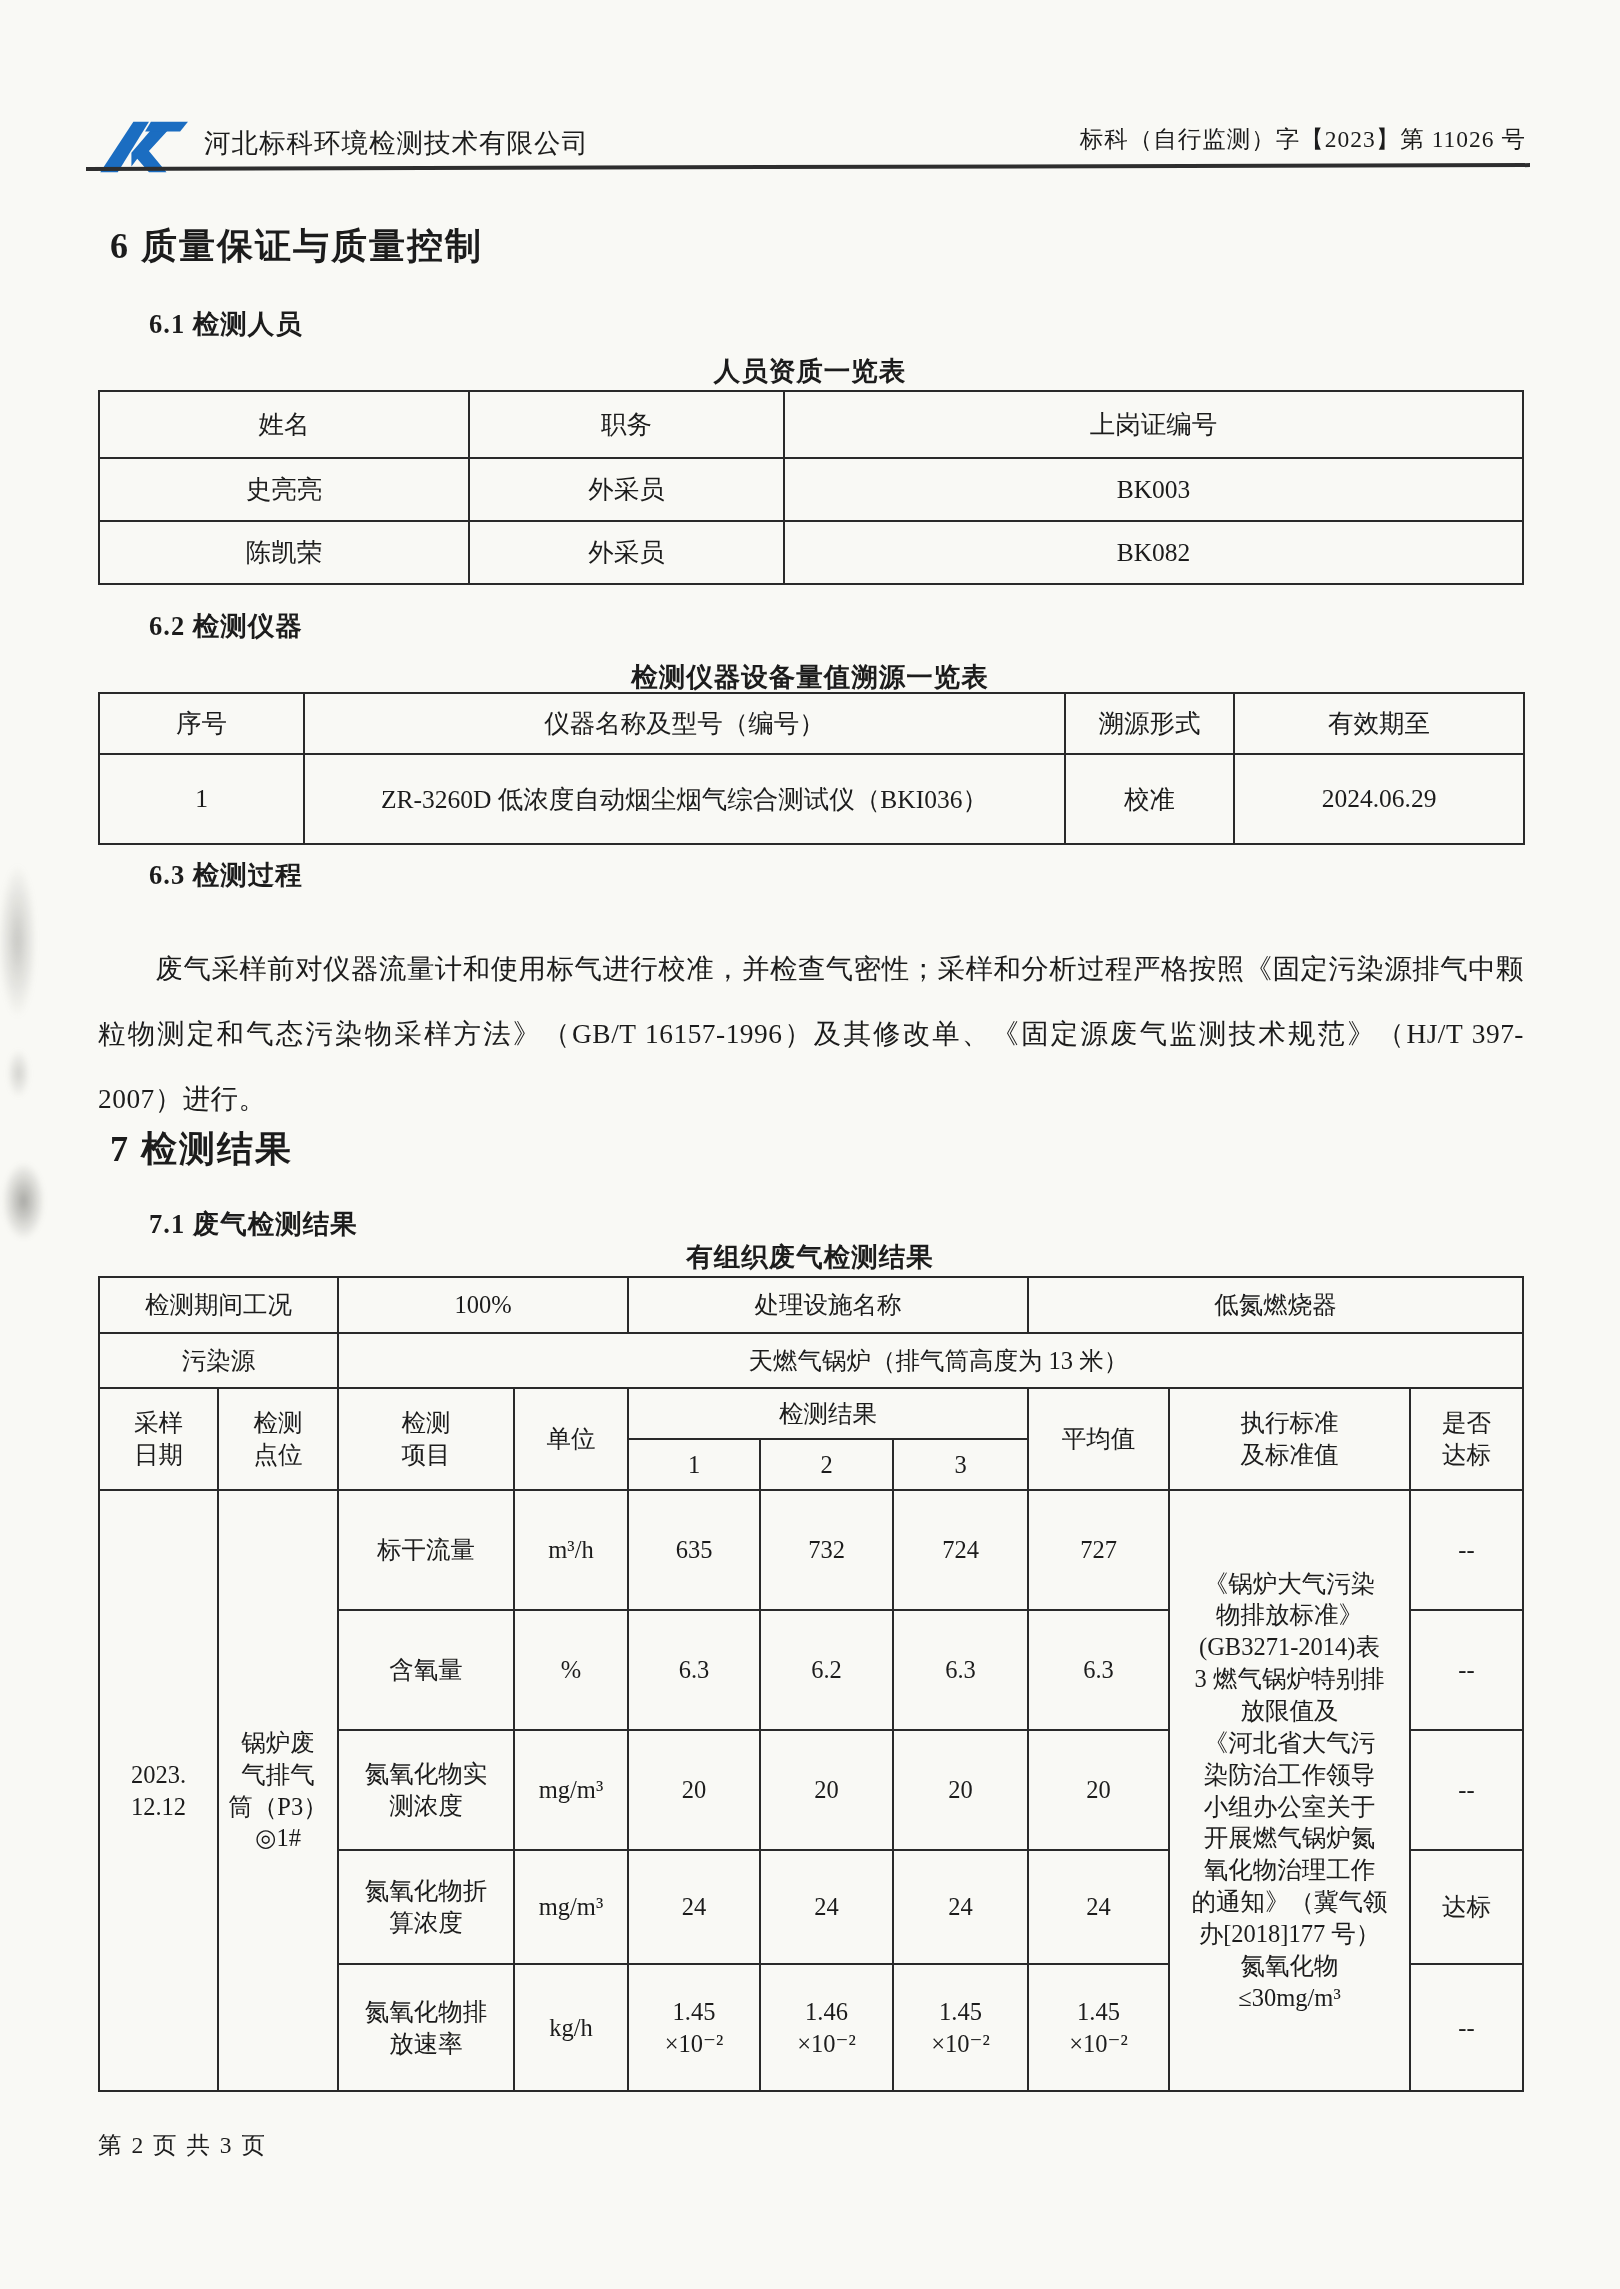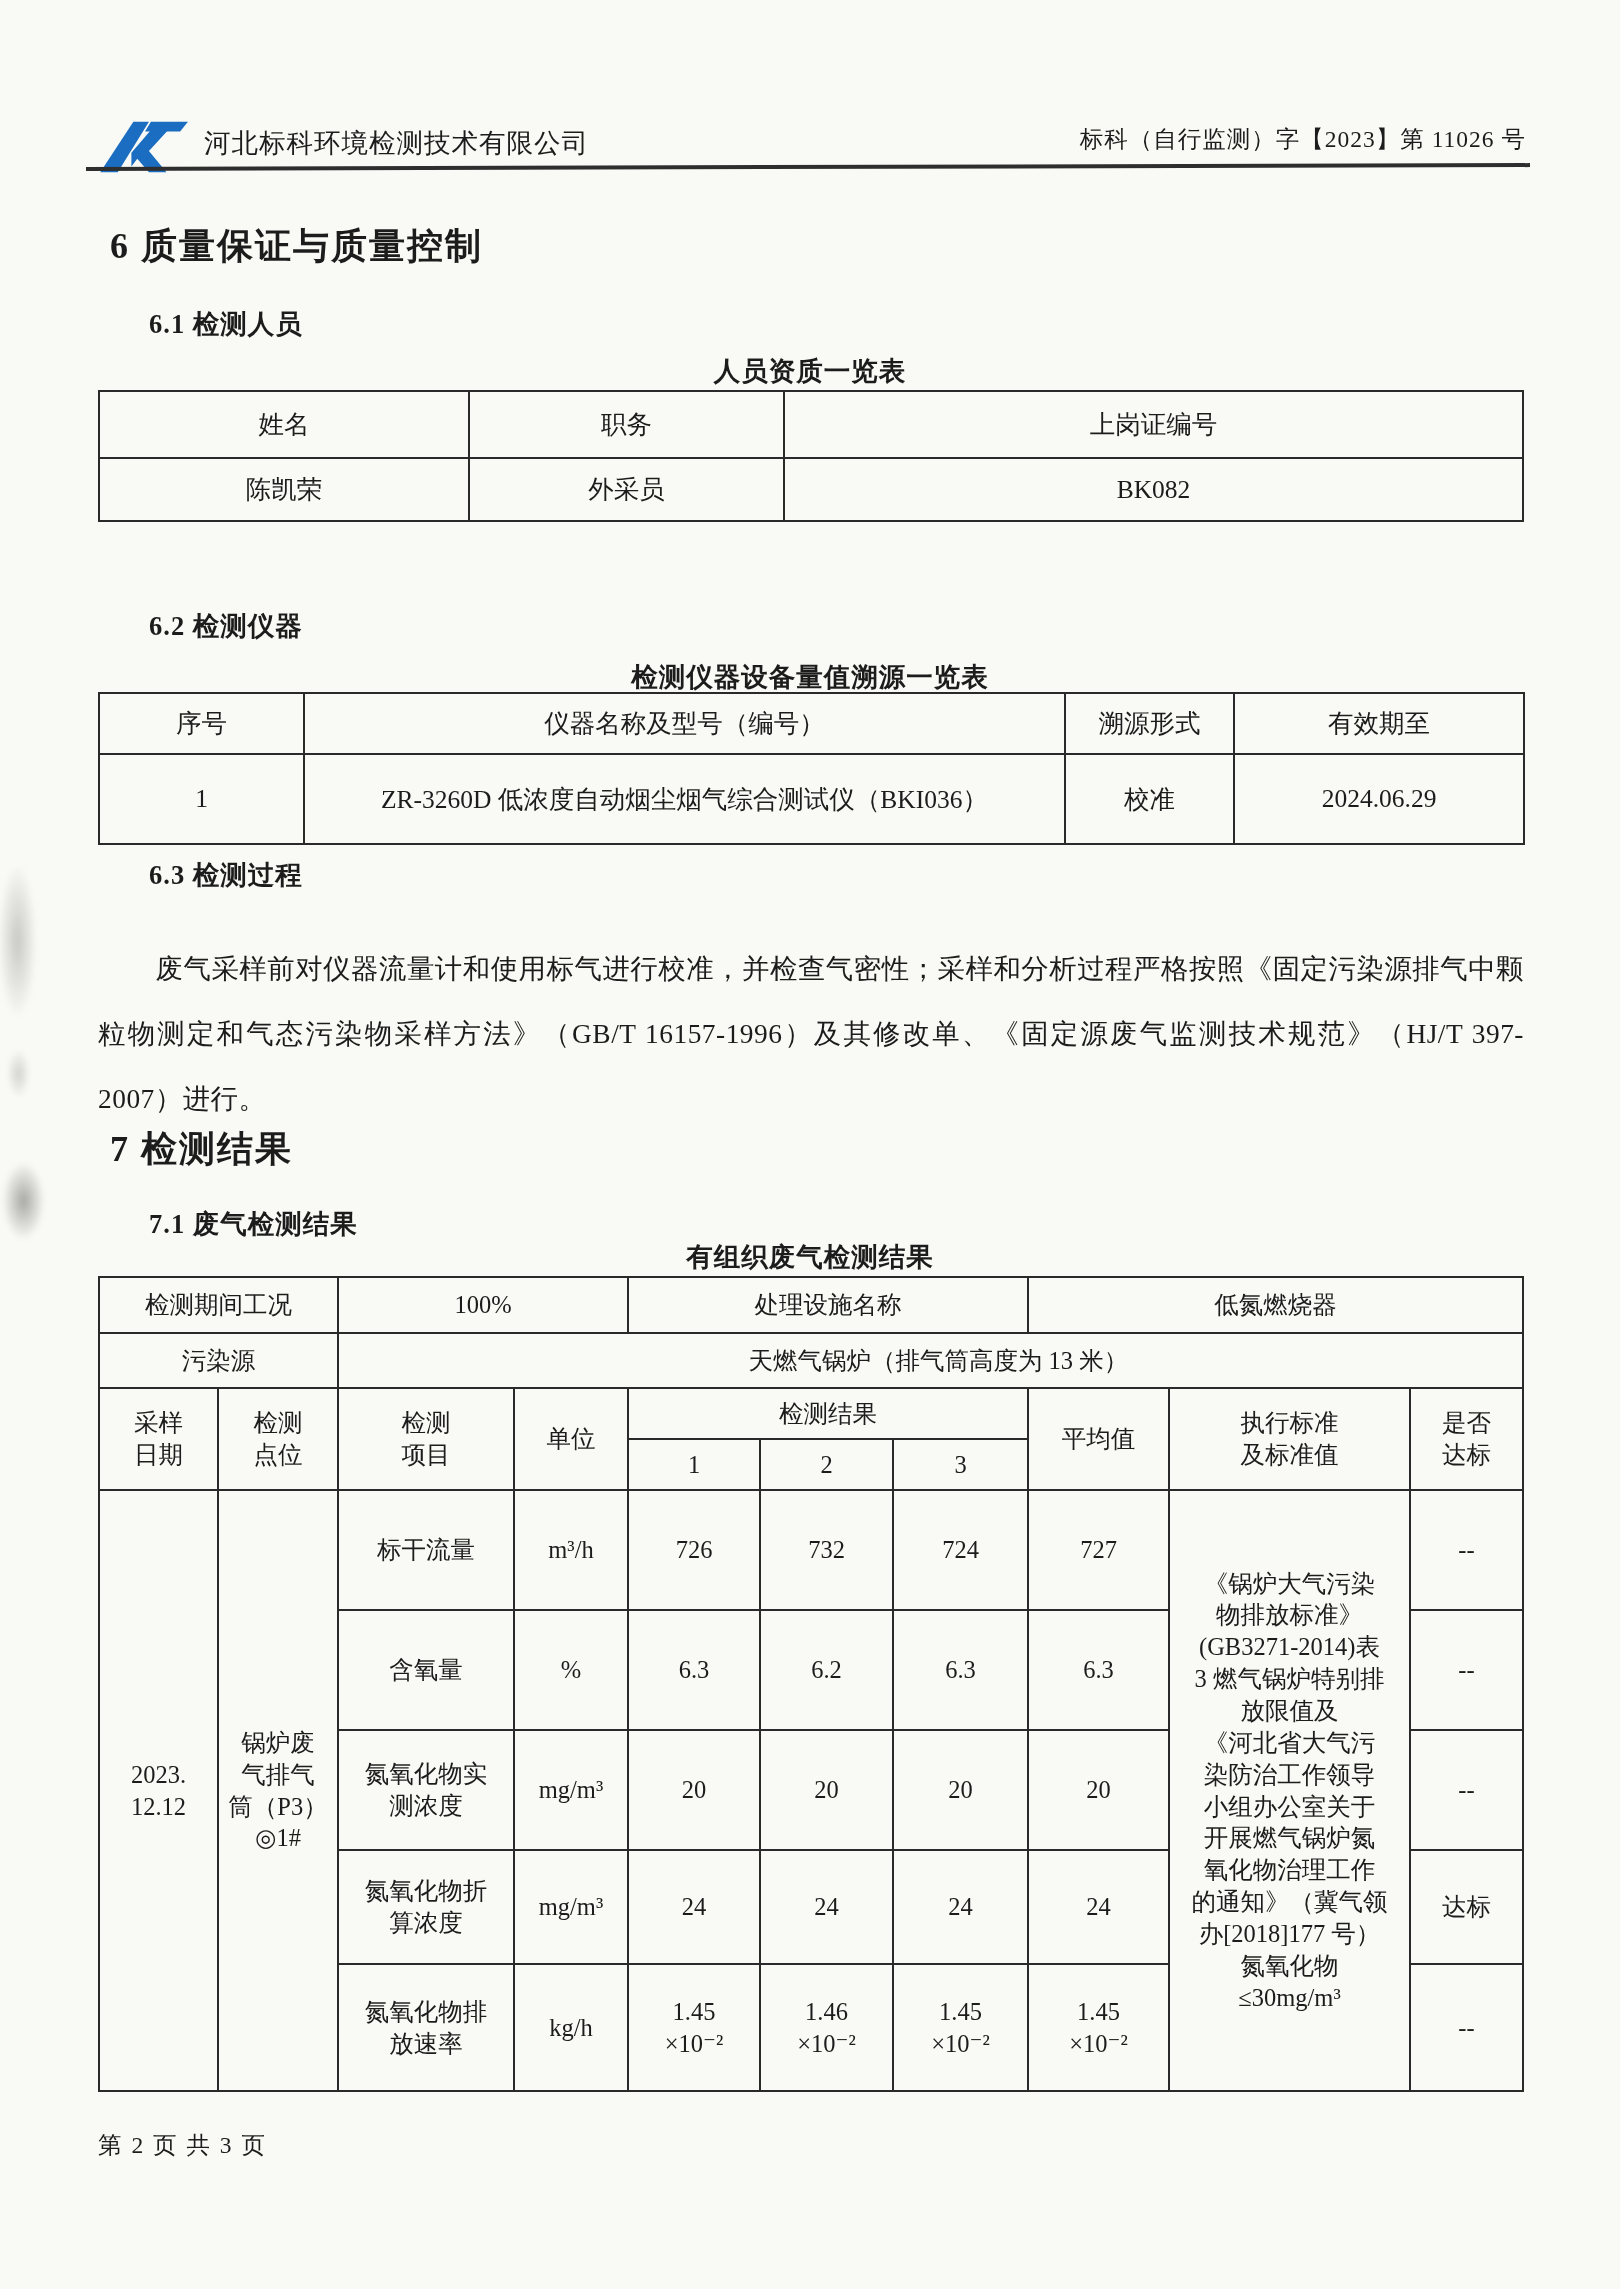--- a/index.html
+++ b/index.html
@@ -73,20 +73,25 @@
     <colgroup>
         <col style="width:370px">
         <col style="width:315px">
         <col style="width:739px">
       </colgroup>
     <tbody>
         <tr style="height:67px;">
       <td>姓名</td>
       <td>职务</td>
       <td>上岗证编号</td>
+    </tr>
+    <tr style="height:63px;">
+      <td>史亮亮</td>
+      <td>外采员</td>
+      <td>BK003</td>
     </tr>
     <tr style="height:63px;padding-left:28px;">
       <td>陈凯荣</td>
       <td>外采员</td>
       <td>BK082</td>
     </tr>
   </tbody>
     </table>
 
   <div class="h-sub" style="top:608px;">6.2 检测仪器</div>
@@ -168,21 +173,21 @@
     </tr>
     <tr style="height:120px;">
       <td rowspan="5" class="pre">2023.
 12.12</td>
       <td rowspan="5" class="pre">锅炉废
 气排气
 筒（P3）
 ◎1#</td>
       <td>标干流量</td>
       <td>m³/h</td>
-      <td>726</td>
+      <td>635</td>
       <td>732</td>
       <td>724</td>
       <td>727</td>
       <td rowspan="5" class="std-cell">《锅炉大气污染
 物排放标准》
 (GB3271-2014)表
 3 燃气锅炉特别排
 放限值及
 《河北省大气污
 染防治工作领导

